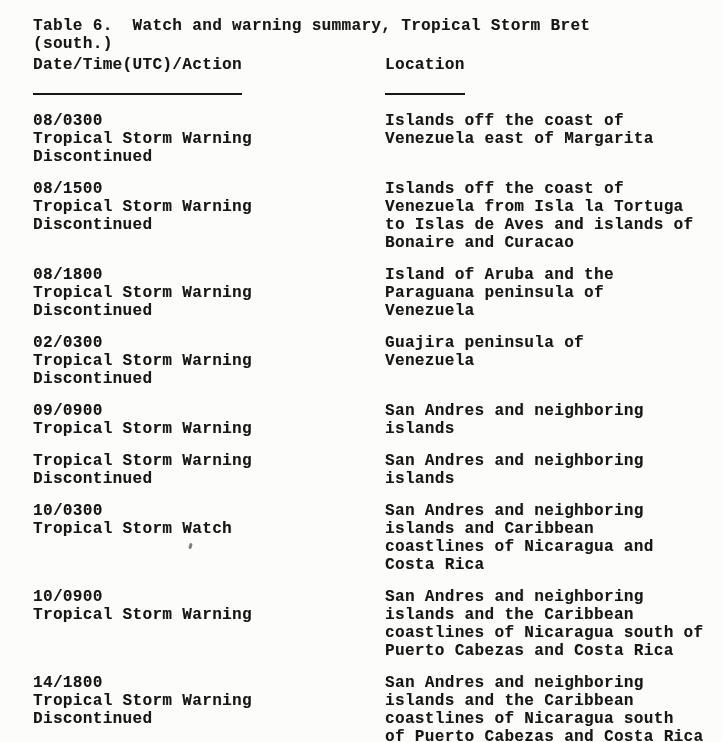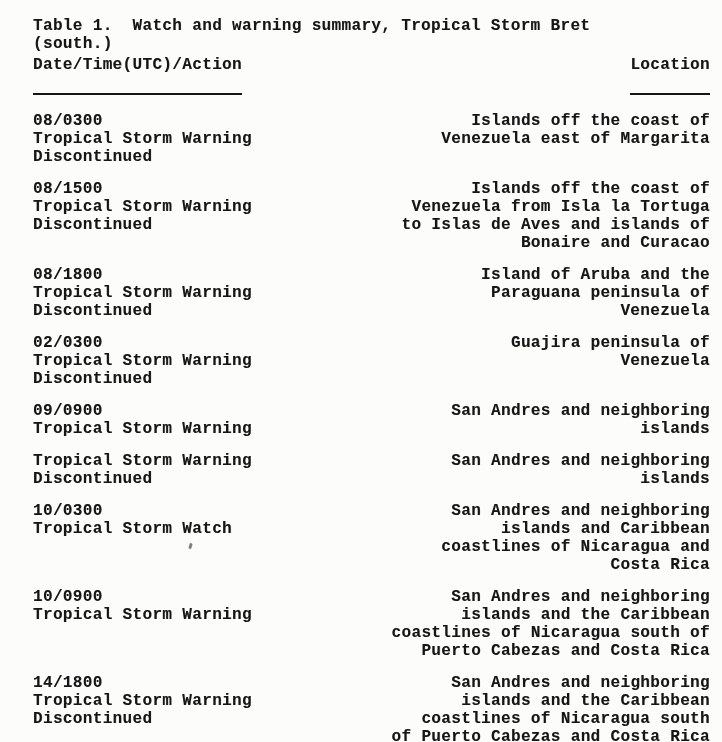--- a/index.html
+++ b/index.html
@@ -16,41 +16,41 @@
     line-height: 18px;
     letter-spacing: 0.35px;
     padding: 17px 12px 8px 33px;
     overflow: hidden;
     text-shadow: 0.3px 0.3px 0 rgba(20,20,20,0.35);
   }
   .pre { white-space: pre-wrap; }
   .title-block { margin: 0 0 3px 0; }
   .hdr-row, .row { display: flex; align-items: flex-start; }
   .cell-left { width: 352px; flex: 0 0 352px; }
-  .cell-right { flex: 1 1 auto; text-align: right; }
+  .cell-right { flex: 1 1 auto; }
   .col-head { display: inline-block; border-bottom: 2px solid #161616; padding-bottom: 19px; }
   .rows { margin-top: 17px; }
   .row + .row { margin-top: 14px; }
   .speck {
     position: absolute;
     left: 189px; top: 543px;
     width: 3px; height: 6px;
     background: #3a3a3a;
     border-radius: 2px;
     transform: rotate(18deg);
     opacity: 0.65;
   }
 </style>
 </head>
 <body>
 
 <div class="page">
 
   <div class="title-block">
-    <div class="pre">Table 1.  Watch and warning summary, Tropical Storm Bret</div>
+    <div class="pre">Table 6.  Watch and warning summary, Tropical Storm Bret</div>
     <div class="pre">(south.)</div>
   </div>
 
   <div class="hdr-row">
     <div class="cell-left">
       <span class="col-head">Date/Time(UTC)/Action</span>
     </div>
     <div class="cell-right">
       <span class="col-head">Location</span>
     </div>

